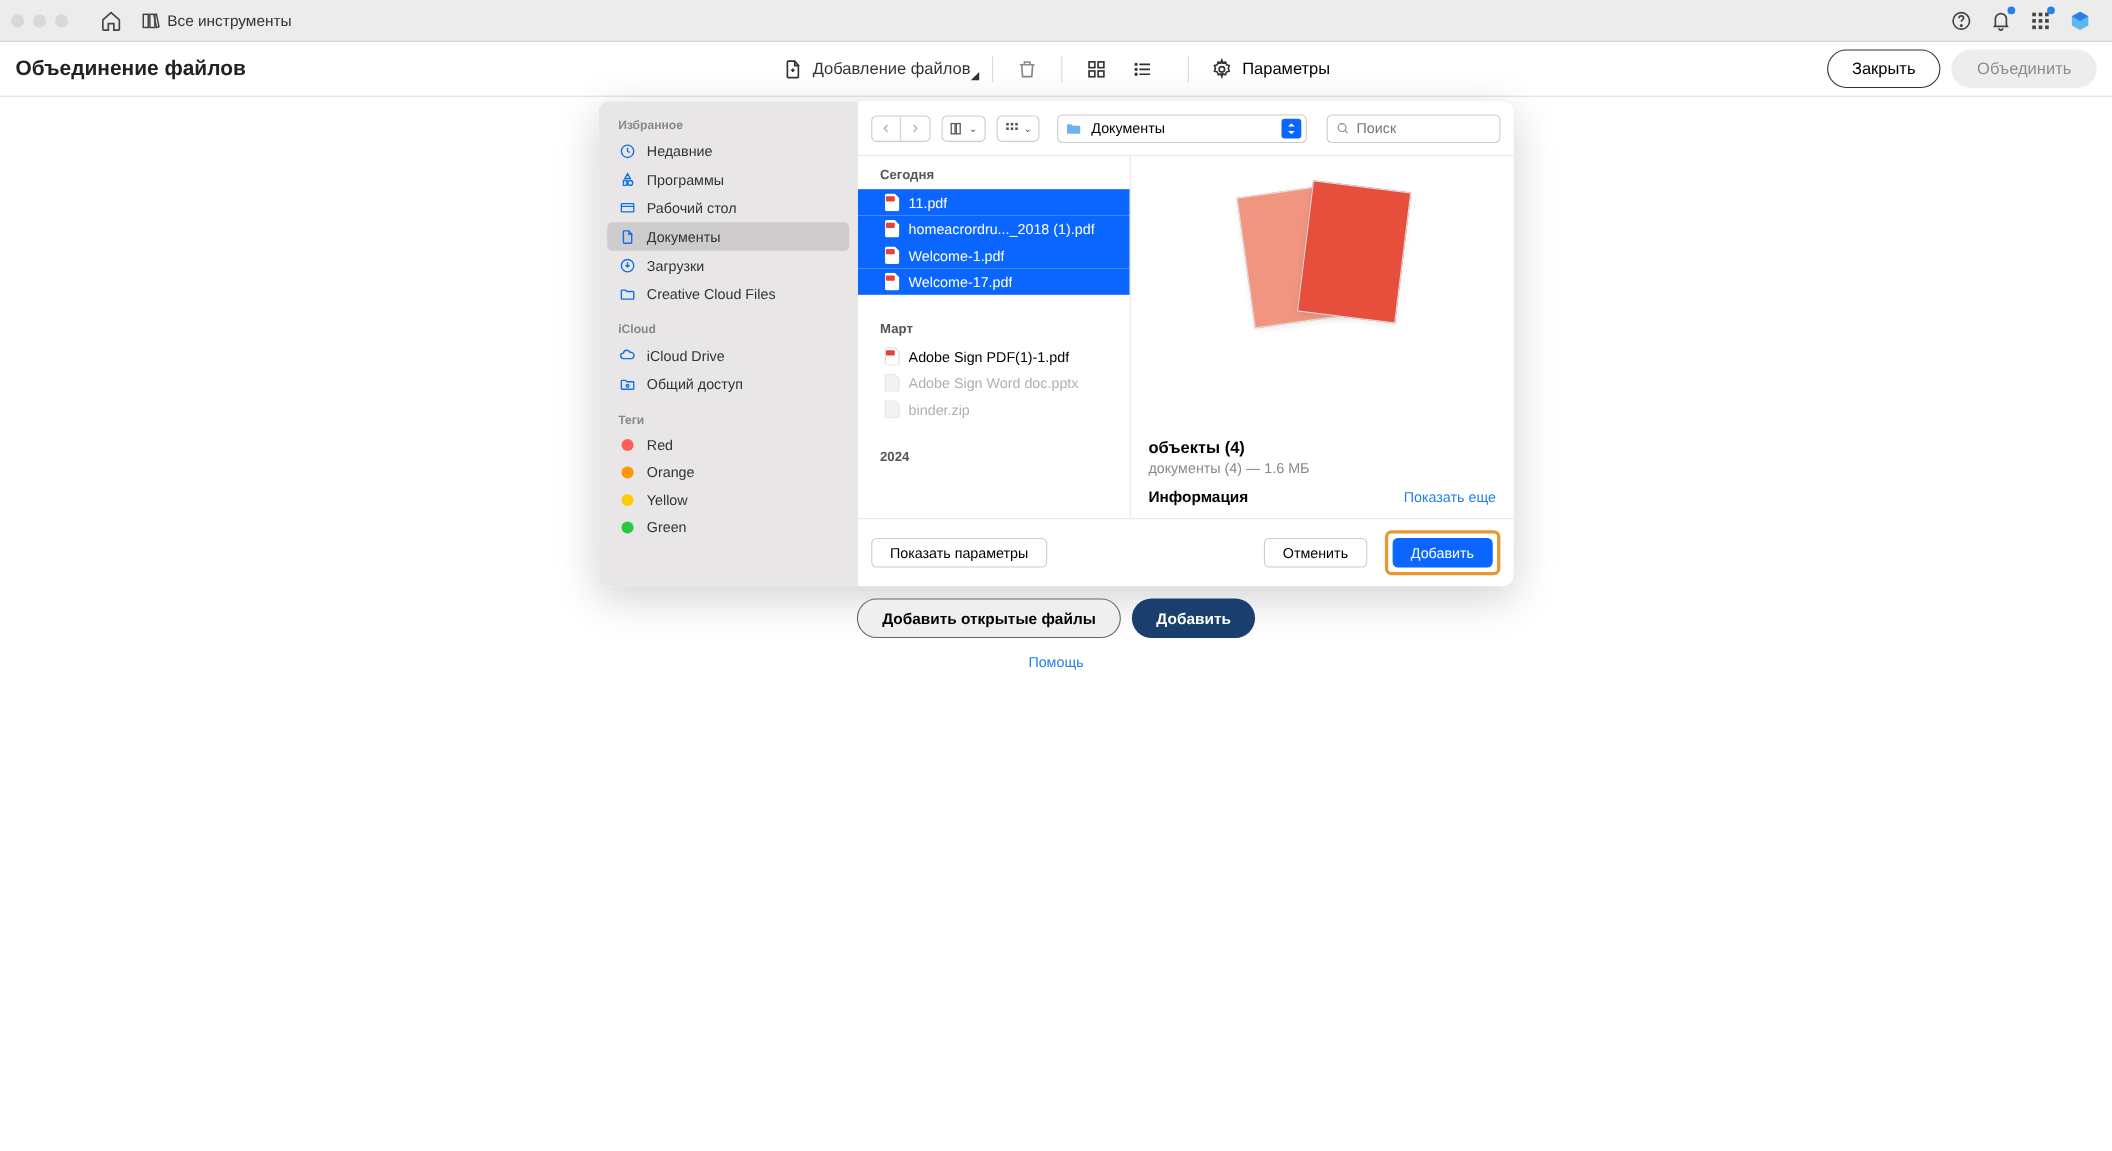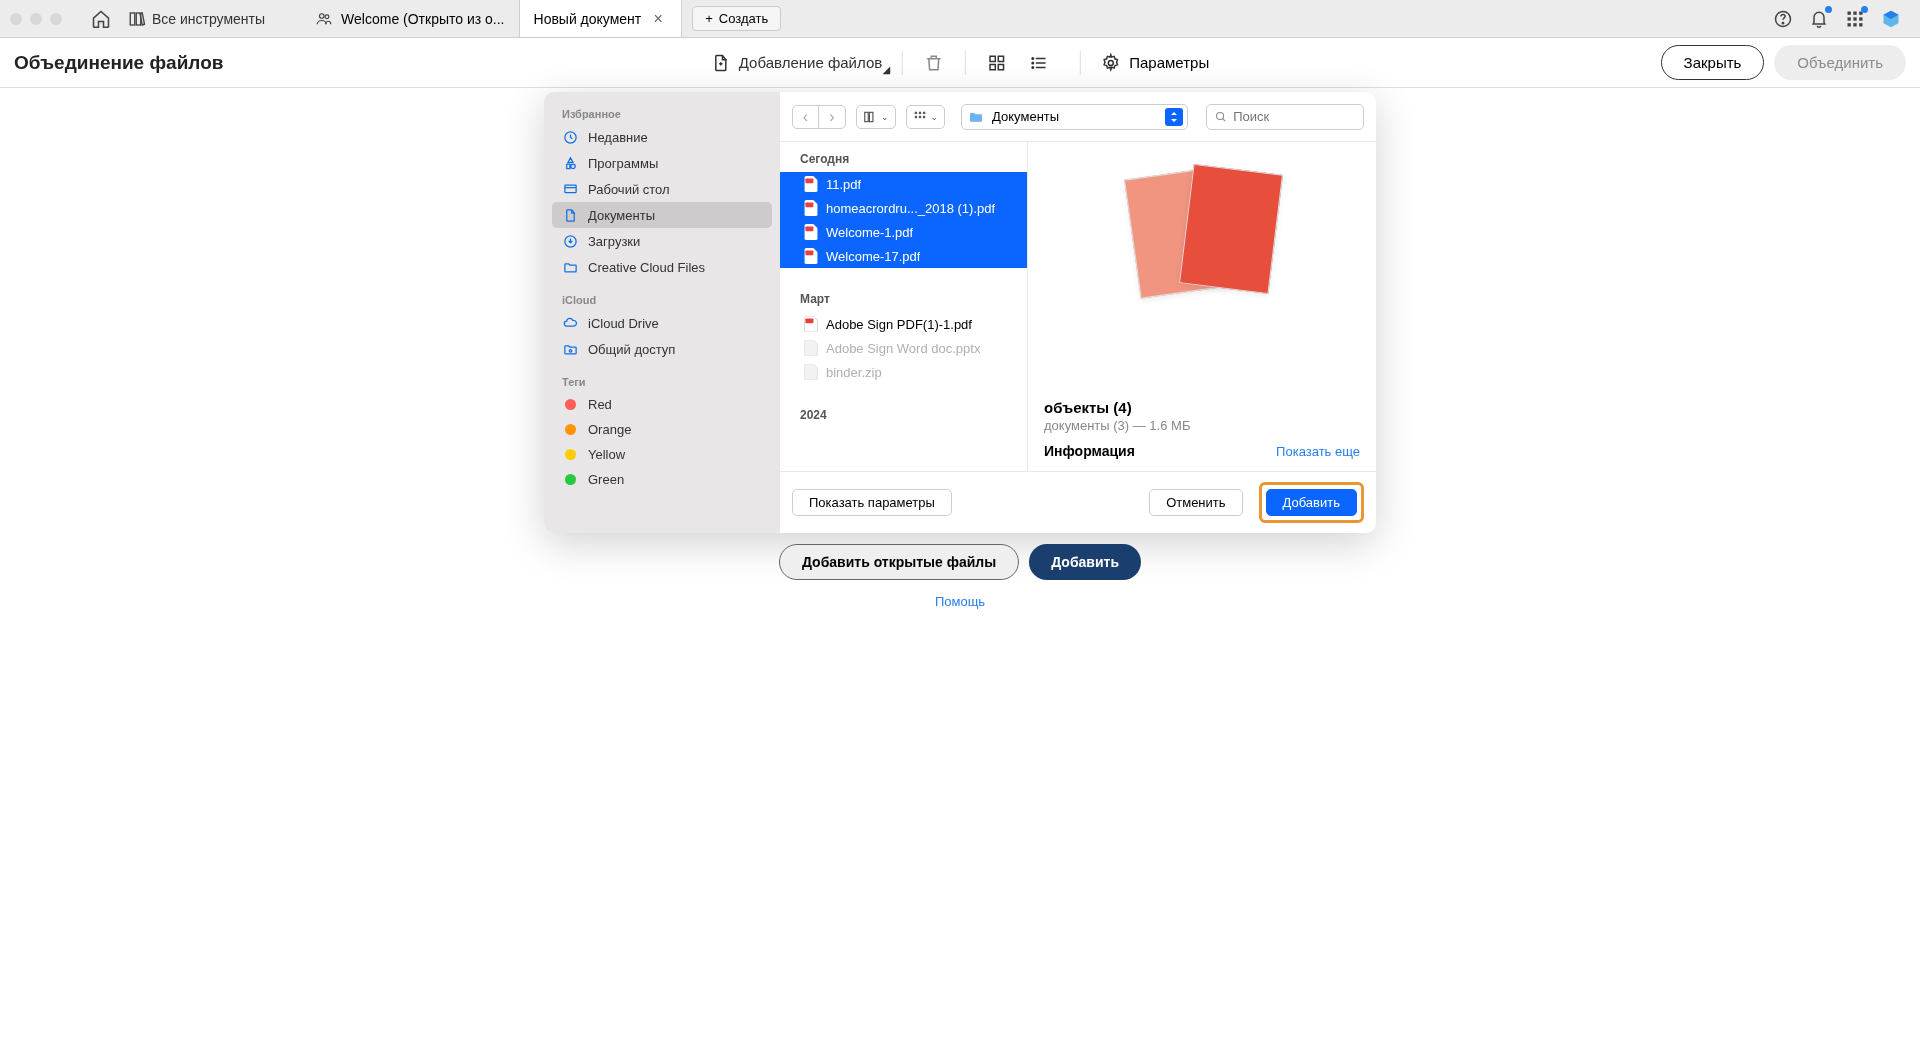--- a/index.html
+++ b/index.html
@@ -108,39 +108,20 @@
       </svg>
   </div>
   <div class="tools-btn">
     <svg width="18" height="18" viewBox="0 0 24 24" fill="none" stroke="#444" stroke-width="1.8">
         <rect x="3" y="4" width="6" height="16"></rect>
         <rect x="11" y="4" width="6" height="16"></rect>
         <path d="M19 4l3 15-3 1-3-15z"></path>
       </svg>
     <span>Все инструменты</span>
   </div>
-  <div class="tabs-area">
-    <div class="tab">
-      <svg width="18" height="18" viewBox="0 0 24 24" fill="none" stroke="#444" stroke-width="1.6">
-          <circle cx="9" cy="8" r="3"></circle>
-          <circle cx="16" cy="9" r="2.5"></circle>
-          <path d="M3 19c0-3 3-5 6-5s6 2 6 5"></path>
-          <path d="M14 19c0-2 2-4 4-4s3 2 3 4"></path>
-        </svg>
-      <span>Welcome (Открыто из о...</span>
-    </div>
-    <div class="tab active">
-      <span>Новый документ</span>
-      <span class="tab-close">×</span>
-    </div>
-    <div class="create-btn">
-      <span>+</span>
-      <span>Создать</span>
-    </div>
-  </div>
   <div class="titlebar-right">
     <div class="icon-btn">
       <svg width="20" height="20" viewBox="0 0 24 24" fill="none" stroke="#444" stroke-width="1.8">
           <circle cx="12" cy="12" r="9"></circle>
           <path d="M9.5 9a2.5 2.5 0 015 0c0 1.5-2.5 2-2.5 4"></path>
           <circle cx="12" cy="17" r="0.8" fill="#444"></circle>
         </svg>
     </div>
     <div class="icon-btn">
       <svg width="20" height="20" viewBox="0 0 24 24" fill="none" stroke="#444" stroke-width="1.8">
@@ -419,21 +400,21 @@
       </div>
 
       <div class="preview-pane">
         <div class="preview-img">
           <div class="doc-stack">
             <div class="doc-page p1"></div>
             <div class="doc-page p2"></div>
           </div>
         </div>
         <div class="pv-title">объекты (4)</div>
-        <div class="pv-sub">документы (3) — 1.6 МБ</div>
+        <div class="pv-sub">документы (4) — 1.6 МБ</div>
         <div class="pv-info-row">
           <div class="pv-info-label">Информация</div>
           <div class="show-more">Показать еще</div>
         </div>
       </div>
     </div>
 
     <div class="dlg-footer">
       <button class="mac-btn">Показать параметры</button>
       <div class="footer-spacer"></div>

